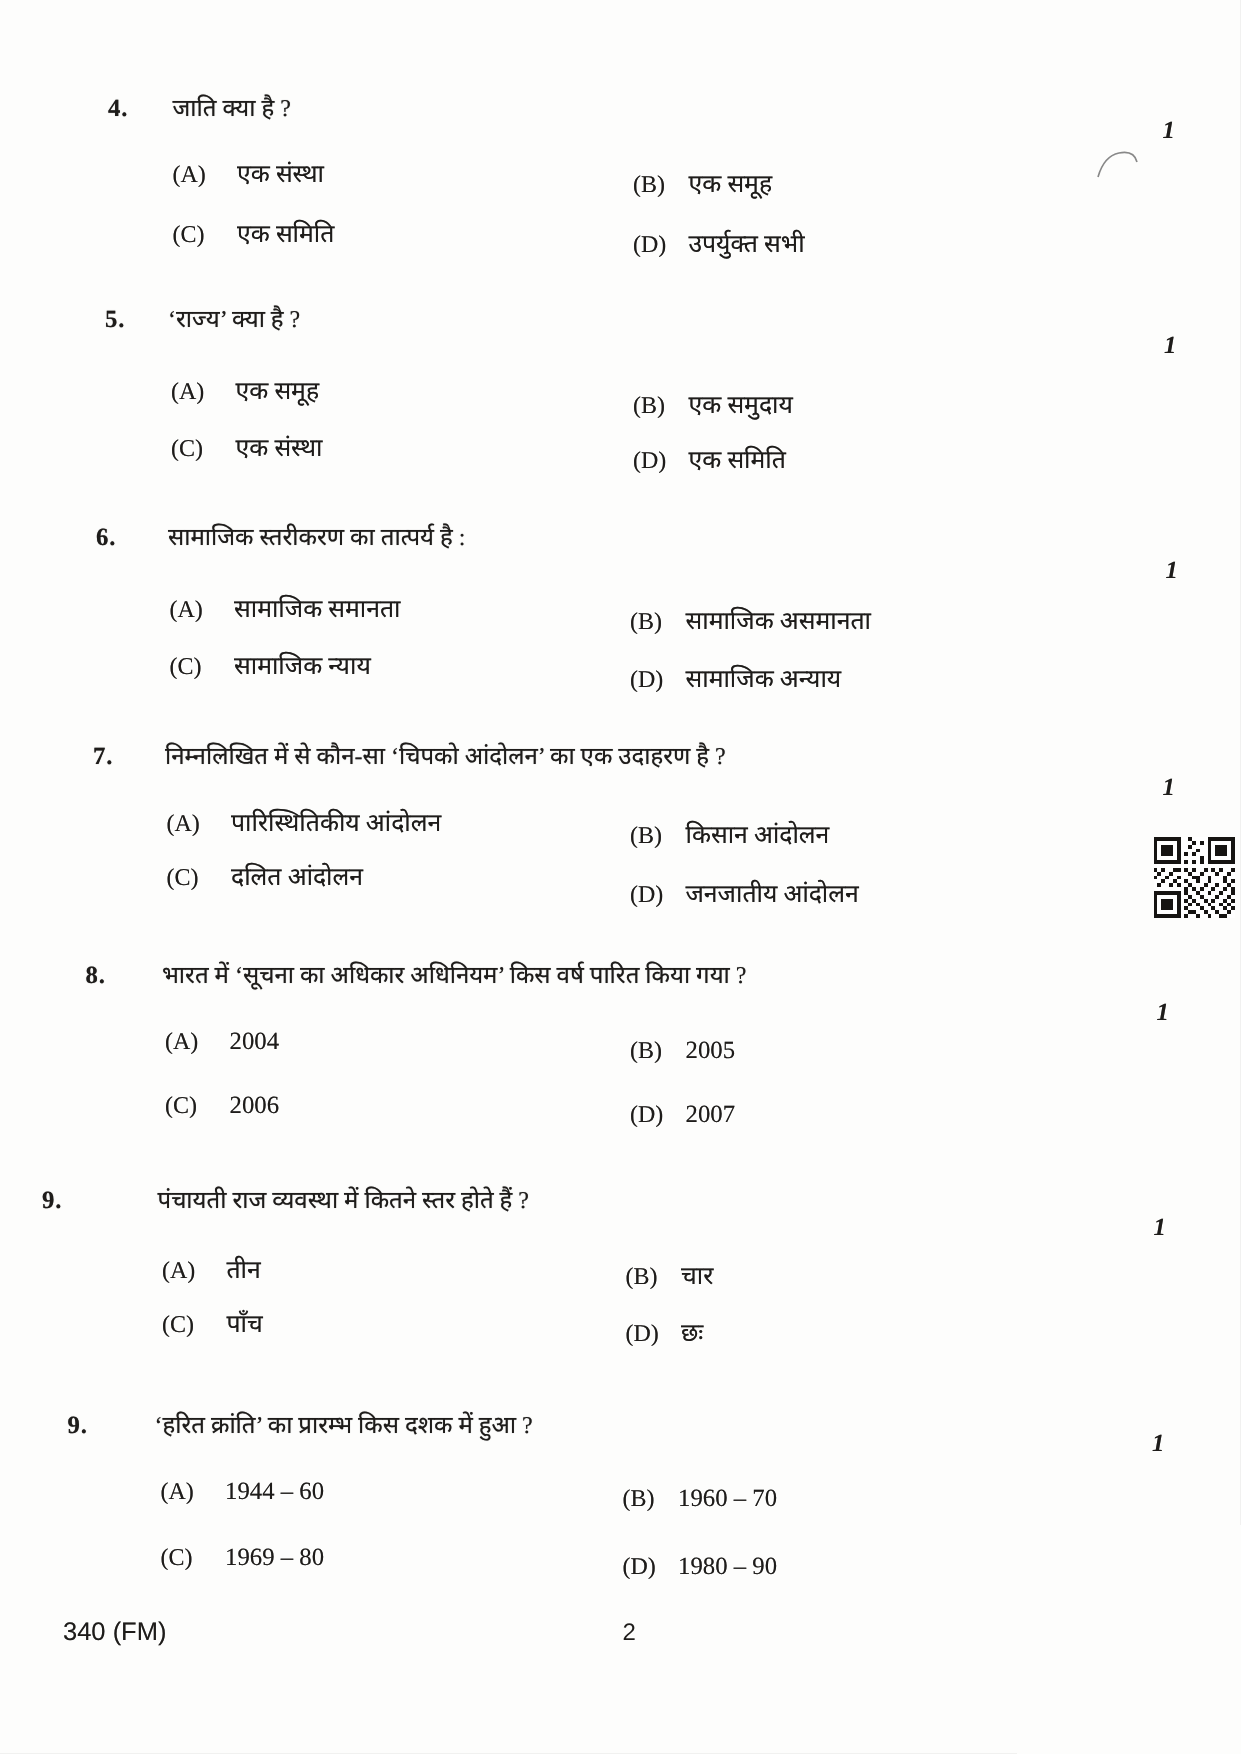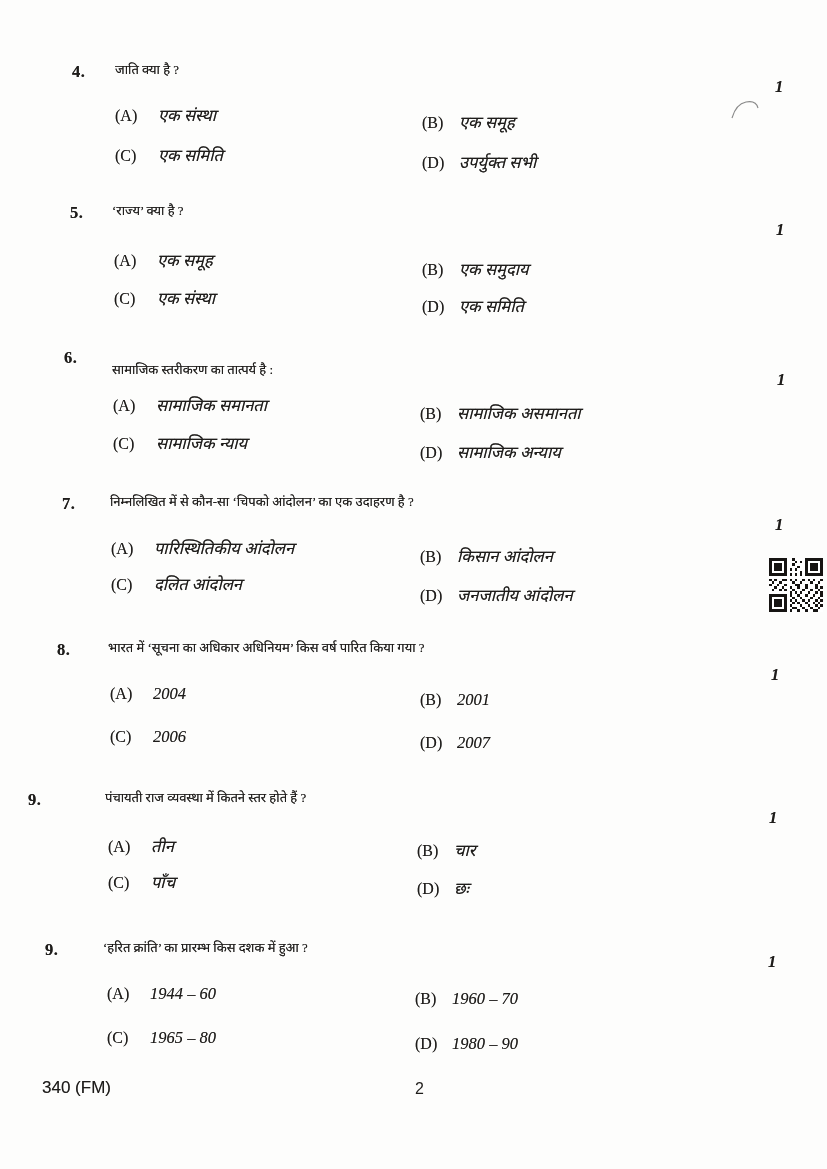--- a/index.html
+++ b/index.html
@@ -13,34 +13,34 @@
     overflow:hidden;
   }
   .abs{position:absolute;white-space:nowrap;}
   .qnum{
     font-weight:bold;
     font-size:16.5px;
     letter-spacing:.5px;
     text-shadow:0 0 .5px rgba(0,0,0,.6);
   }
   .qtext{
-    font-size:13px;
+    font-size:16px;
     text-shadow:0 0 .5px rgba(0,0,0,.55);
   }
   .opt{
     position:absolute;
     display:flex;
     align-items:baseline;
     white-space:nowrap;
     text-shadow:0 0 .4px rgba(0,0,0,.5);
   }
   .olabel{flex:0 0 auto;font-size:16px;}
   .opt-left .olabel{width:43px;}
   .opt-right .olabel{width:37px;}
-  .otext{font-size:16.5px;font-style:italic;}
+  .otext{font-size:16.5px;}
   .mark{
     font-style:italic;
     font-weight:bold;
     font-size:16.5px;
     text-shadow:0 0 .4px rgba(0,0,0,.5);
   }
   .footer-code{
     font-family:"Liberation Sans","DejaVu Sans",sans-serif;
     font-size:17px;
     text-shadow:0 0 .4px rgba(0,0,0,.45);
@@ -97,21 +97,21 @@
       </div>
     <div class="opt opt-right" style="left:422px;top:294px">
         <span class="olabel">(D)</span>
         <span class="otext">एक समिति</span>
       </div>
     <div class="abs mark" style="left:776px;top:220px">1</div>
   </section>
 
   <section>
     <div class="abs qnum" style="left:64px;top:348px">6.</div>
-    <div class="abs qtext" style="left:112px;top:360px">सामाजिक स्तरीकरण का तात्पर्य है :</div>
+    <div class="abs qtext" style="left:112px;top:346px">सामाजिक स्तरीकरण का तात्पर्य है :</div>
     <div class="opt opt-left" style="left:113px;top:393px">
         <span class="olabel">(A)</span>
         <span class="otext">सामाजिक समानता</span>
       </div>
     <div class="opt opt-right" style="left:420px;top:401px">
         <span class="olabel">(B)</span>
         <span class="otext">सामाजिक असमानता</span>
       </div>
     <div class="opt opt-left" style="left:113px;top:431px">
         <span class="olabel">(C)</span>
@@ -148,21 +148,21 @@
 
   <section>
     <div class="abs qnum" style="left:57px;top:640px">8.</div>
     <div class="abs qtext" style="left:108px;top:638px">भारत में ‘सूचना का अधिकार अधिनियम’ किस वर्ष पारित किया गया ?</div>
     <div class="opt opt-left" style="left:110px;top:684px">
         <span class="olabel">(A)</span>
         <span class="otext">2004</span>
       </div>
     <div class="opt opt-right" style="left:420px;top:690px">
         <span class="olabel">(B)</span>
-        <span class="otext">2001</span>
+        <span class="otext">2005</span>
       </div>
     <div class="opt opt-left" style="left:110px;top:727px">
         <span class="olabel">(C)</span>
         <span class="otext">2006</span>
       </div>
     <div class="opt opt-right" style="left:420px;top:733px">
         <span class="olabel">(D)</span>
         <span class="otext">2007</span>
       </div>
     <div class="abs mark" style="left:771px;top:665px">1</div>
@@ -196,21 +196,21 @@
     <div class="opt opt-left" style="left:107px;top:984px">
         <span class="olabel">(A)</span>
         <span class="otext">1944 – 60</span>
       </div>
     <div class="opt opt-right" style="left:415px;top:989px">
         <span class="olabel">(B)</span>
         <span class="otext">1960 – 70</span>
       </div>
     <div class="opt opt-left" style="left:107px;top:1028px">
         <span class="olabel">(C)</span>
-        <span class="otext">1965 – 80</span>
+        <span class="otext">1969 – 80</span>
       </div>
     <div class="opt opt-right" style="left:415px;top:1034px">
         <span class="olabel">(D)</span>
         <span class="otext">1980 – 90</span>
       </div>
     <div class="abs mark" style="left:768px;top:952px">1</div>
   </section>
 
   <svg class="qr" style="left:768px;top:558px" width="56" height="54" viewBox="0 0 21 21" shape-rendering="crispEdges" aria-hidden="true">
     <rect x="0" y="0" width="21" height="21" fill="#ffffff"></rect>

